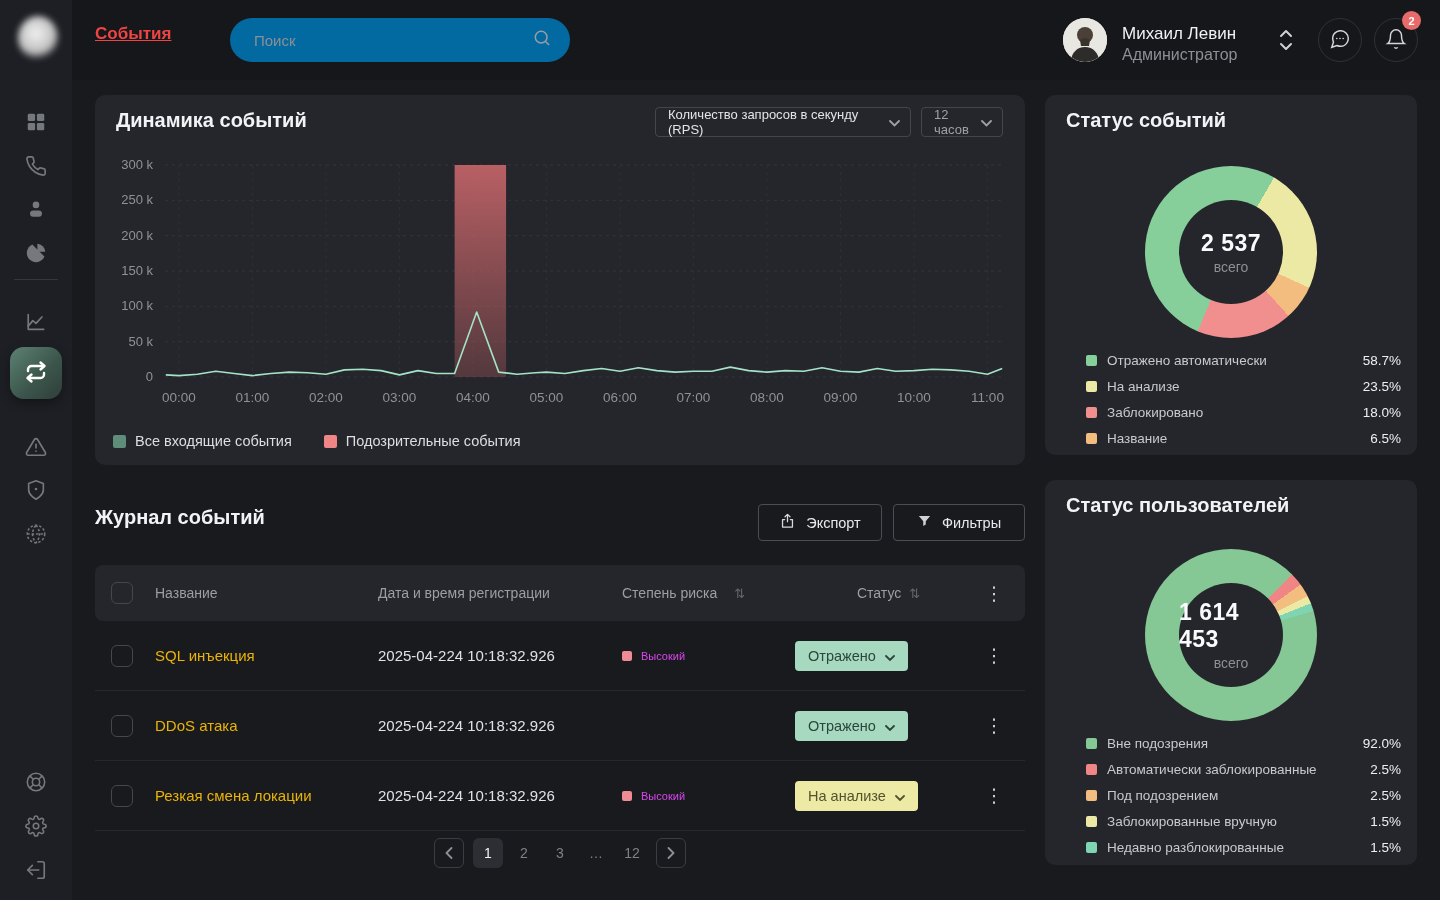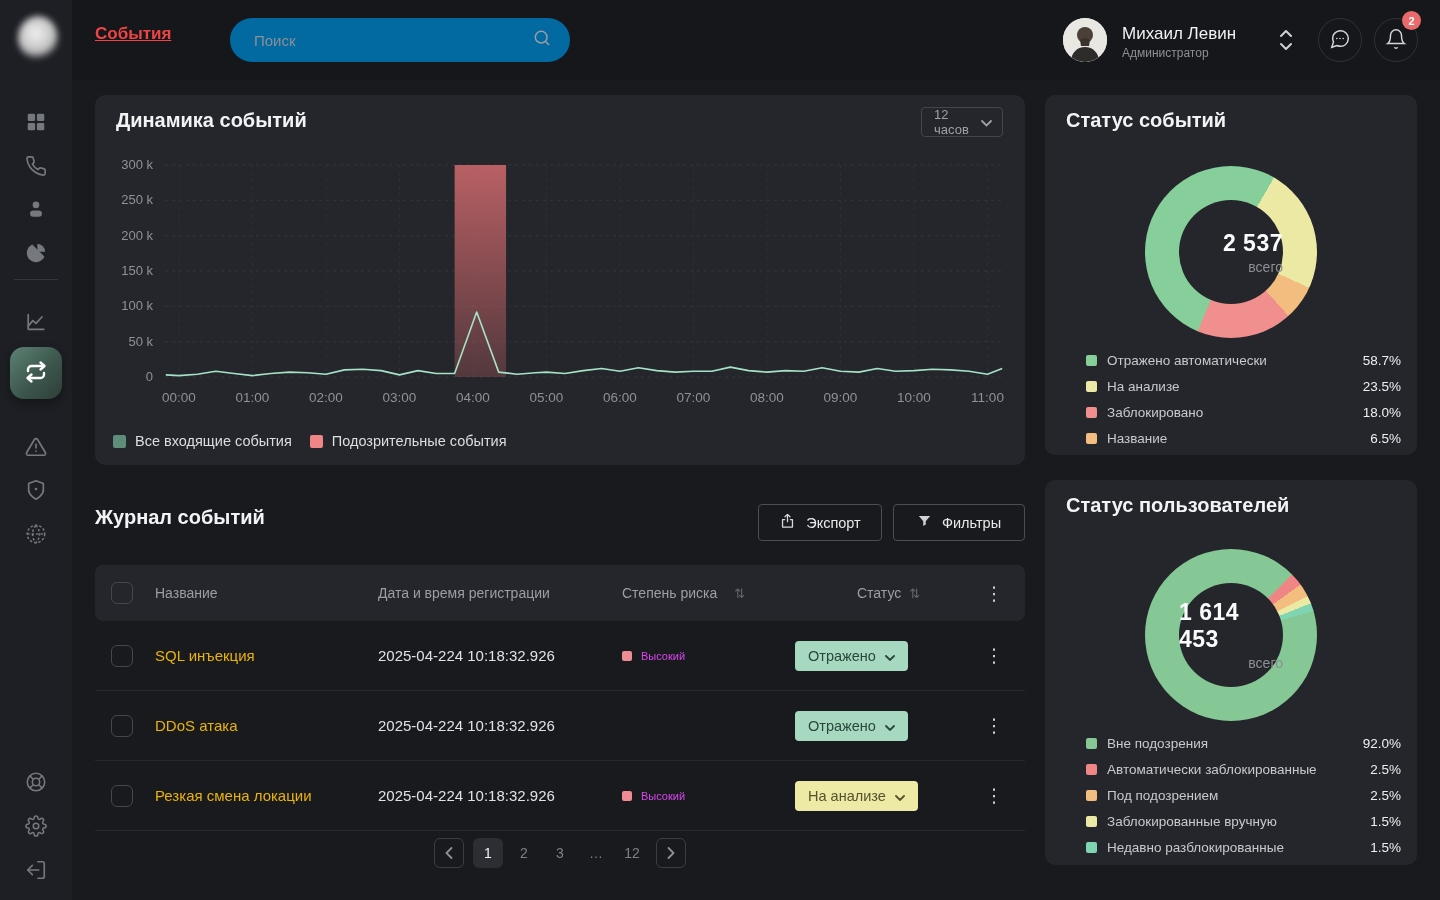--- a/index.html
+++ b/index.html
@@ -11,21 +11,21 @@
   .topbar { position:absolute; left:0; top:0; width:1440px; height:80px; background:#16171a; }
   .page-title { position:absolute; left:95px; top:24px; font-size:17px; font-weight:bold; color:#ef4444;text-decoration:underline; }
   .search { position:absolute; left:230px; top:18px; width:340px; height:44px; background:#0369a1;
             border-radius:22px; display:flex; align-items:center; padding:0 18px 0 24px; }
   .search input { flex:1; background:transparent; border:none; outline:none; color:#cfd1d5;
                   font-size:15px; font-family:"Liberation Sans",sans-serif; }
   .search input::placeholder { color:#8c8f94; }
   .avatar { position:absolute; left:1063px; top:18px; width:44px; height:44px; border-radius:50%;
             background:#e9e7e2; overflow:hidden; cursor:pointer; }
   .user-name { position:absolute; left:1122px; top:24px; font-size:17px; color:#f0f1f3; }
-  .user-role { position:absolute; left:1122px; top:46px; font-size:12px; color:#8c8f94; }
+  .user-role { position:absolute; left:1122px; top:46px; font-size:16px; color:#8c8f94; }
   .expander { position:absolute; left:1277px; top:27px; width:18px; height:26px; cursor:pointer; }
   .circle-btn { position:absolute; top:18px; width:44px; height:44px; border-radius:50%;
                 border:1px solid #303238; background:transparent; display:flex; align-items:center;
                 justify-content:center; cursor:pointer; }
   .badge-dot { position:absolute; left:1402px; top:11px; min-width:19px; height:19px; border-radius:10px;
                background:#e96a6a; color:#fff; font-size:11px; font-weight:bold; display:flex;
                align-items:center; justify-content:center; padding:0 4px; z-index:3; }
 
   
   .sidebar { position:absolute; left:0; top:0; width:72px; height:900px; background:#1d1f24; z-index:2; }
@@ -47,30 +47,30 @@
   .card-title { position:absolute; left:21px; top:14px; font-size:20px; font-weight:bold; color:#f2f3f5; }
 
   
   #chart-card { left:95px; top:95px; width:930px; height:370px; }
   .dd { position:absolute; top:12px; height:30px; border:1px solid #43464c; border-radius:4px;
         display:flex; align-items:center; padding:0 10px 0 12px; gap:10px; cursor:pointer;
         font-size:13px; background:transparent; }
   #dd-metric { left:560px; width:256px; color:#e3e4e6; }
   #dd-range  { left:826px; width:82px;  color:#9ea1a6; }
   .chart-svg { position:absolute; left:0; top:55px; }
-  .chart-legend { position:absolute; left:18px; top:338px; display:flex; gap:18px;text-align:center; }
+  .chart-legend { position:absolute; left:18px; top:338px; display:flex; gap:32px;text-align:center; }
   .leg-item { display:flex; align-items:center; gap:9px; font-size:14.5px; color:#dcdee1; }
   .leg-sq { width:13px; height:13px; border-radius:2px; display:inline-block; }
 
   
   #events-status-card { left:1045px; top:95px; width:372px; height:360px; }
   #users-status-card  { left:1045px; top:480px; width:372px; height:385px; }
   .donut { position:absolute; left:100px; width:172px; height:172px; border-radius:50%; }
   .donut-hole { position:absolute; left:34px; top:34px; width:104px; height:104px; border-radius:50%;
-                background:#24262b; display:flex; flex-direction:column; align-items:flex-end;
+                background:#24262b; display:flex; flex-direction:column; align-items:center;
                 justify-content:center; gap:2px; }
   .donut-total { font-size:23px; font-weight:bold; color:#fafbfc; letter-spacing:.5px; }
   .donut-caption { font-size:14px; color:#8c8f94; }
   .mini-legend { position:absolute; left:16px; right:16px; }
   .mini-row { position:absolute; left:0; right:0; height:16px; display:flex; align-items:center;padding-left:25px; }
   .mini-sq { width:11px; height:11px; border-radius:2px; margin-right:10px; flex:none; }
   .mini-label { font-size:13.5px; color:#c7c9cd; flex:1; white-space:nowrap; overflow:hidden; }
   .mini-pct { font-size:13.5px; color:#eceff1; }
 
   
@@ -282,20 +282,28 @@
           <polyline points="8,7 3,12 8,17"></polyline>
             <line x1="3" y1="12" x2="15" y2="12"></line>
         </svg>
       </span>
     </button>
   </aside>
 
   <section class="card" id="chart-card">
     <div class="card-title">Динамика событий</div>
 
+    <div class="dd" id="dd-metric">
+      <span>Количество запросов в секунду (RPS)</span>
+      <span>
+        <svg width="11" height="7" viewBox="0 0 11 7" fill="none" stroke="#9ea1a6" stroke-width="1.8" stroke-linecap="round">
+            <polyline points="1,1 5.5,5.5 10,1"></polyline>
+          </svg>
+      </span>
+    </div>
     <div class="dd" id="dd-range">
       <span>12 часов</span>
       <span>
         <svg width="11" height="7" viewBox="0 0 11 7" fill="none" stroke="#9ea1a6" stroke-width="1.8" stroke-linecap="round">
             <polyline points="1,1 5.5,5.5 10,1"></polyline>
           </svg>
       </span>
     </div>
 
     <svg class="chart-svg" width="930" height="300">

